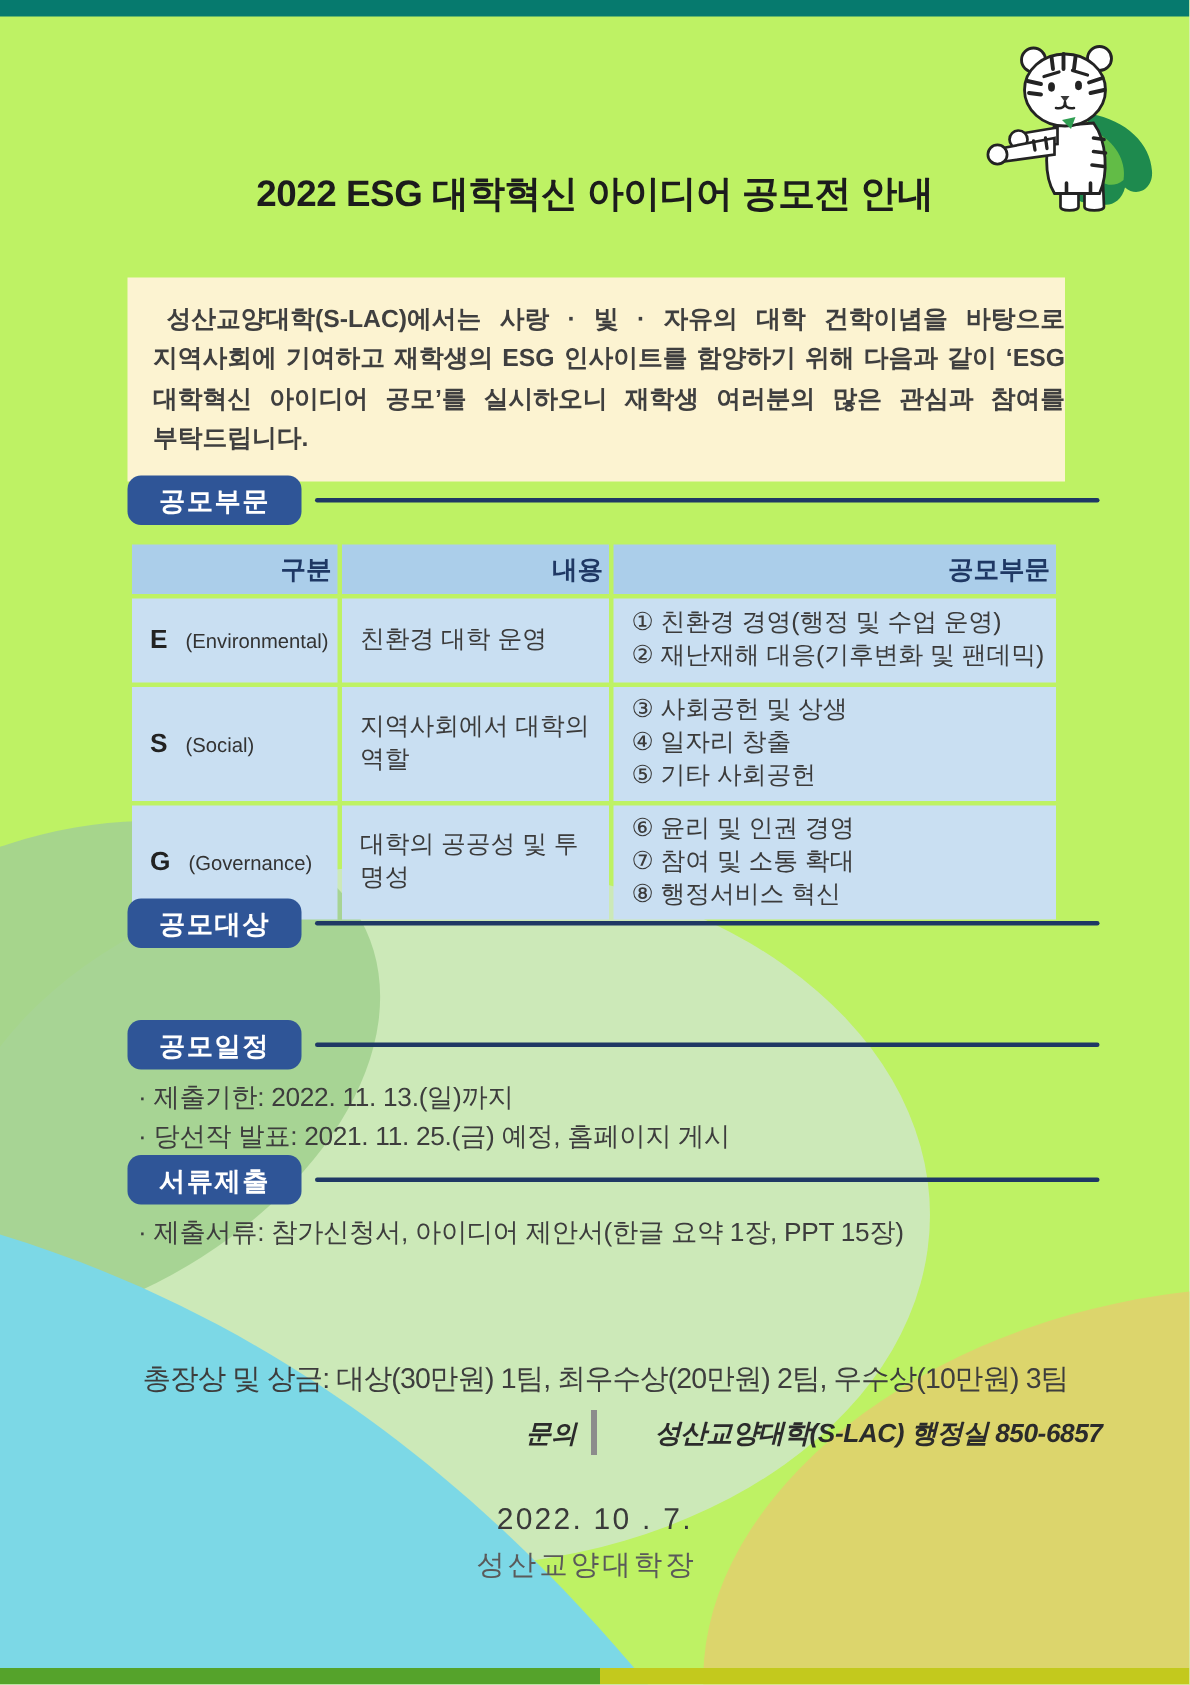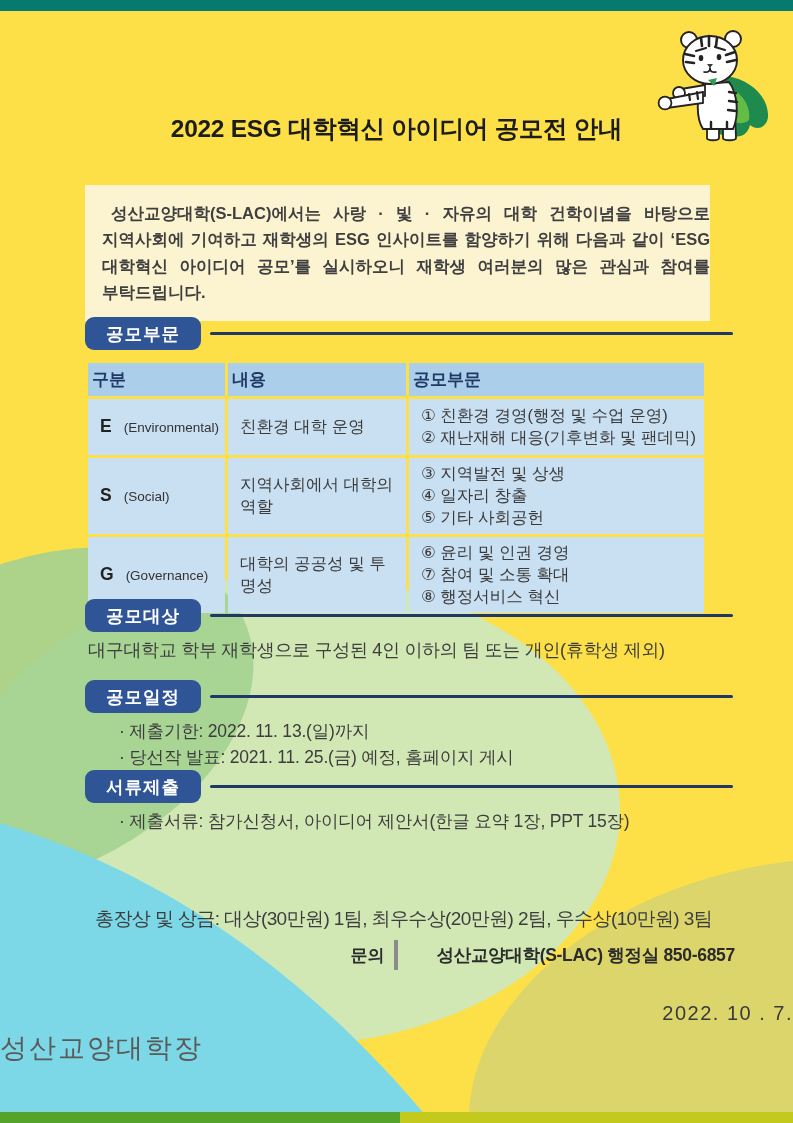--- a/index.html
+++ b/index.html
@@ -1,18 +1,18 @@
 <!DOCTYPE html>
 <html><head>
 <meta charset="utf-8">
 <style>
   html,body{margin:0;padding:0;background:#e9e9e9;}
   .page{
     position:relative;width:793px;height:1123px;margin:0 auto;
-    background:#fde047;overflow:hidden;
+    background:#bef264;overflow:hidden;
     font-family:"Liberation Sans","DejaVu Sans",sans-serif;
   }
   .bg{position:absolute;inset:0;z-index:0;}
   .layer{position:absolute;z-index:1;}
 
   
   .mascot{left:645px;top:30px;width:138px;height:118px;}
 
   
   .title{
@@ -37,55 +37,55 @@
   }
   .rule{flex:1;height:3px;background:#1f3864;margin-left:9px;border-radius:2px;}
 
   
   .cmp-table{
     left:85px;top:360px;width:622px;
     border-collapse:separate;border-spacing:3px;
   }
   .cmp-table th{
     background:#abceea;color:#1f3864;font-size:17px;font-weight:700;
-    height:33px;text-align:left;padding:0 4px;
+    height:33px;text-align:right;padding:0 4px;
   }
   .cmp-table td{
     background:#c9dff2;color:#3b3b3b;font-size:16.5px;
     vertical-align:middle;padding:5px 6px 5px 12px;line-height:1.32;
   }
   .col-cat{width:112px;}
   .col-content{width:170px;}
   .cat-letter{font-weight:700;font-size:17.5px;color:#222;}
   .cat-rest{font-size:13.5px;color:#333;margin-left:12px;}
   .cell-items div{white-space:nowrap;}
   .r1 td{height:46px;}
   .r2 td{height:66px;}
   .r3 td{height:66px;}
 
   .plain-text{color:#3d3d3d;}
   .daesang-text{left:88px;top:638px;font-size:18px;letter-spacing:-0.3px;word-break:keep-all;width:650px;}
   .bullet-list{left:92px;font-size:17.5px;line-height:1.5;letter-spacing:-0.2px;}
-  .bullet-list div{white-space:nowrap;margin-left:27px;}
+  .bullet-list div{white-space:nowrap;}
   .link{color:#2e74b5;text-decoration:underline;cursor:pointer;}
 
   .prize-line{
     left:95px;top:906px;width:645px;font-size:19px;letter-spacing:-0.6px;
     color:#3d3d3d;white-space:nowrap;
   }
   .contact{
     right:58px;top:940px;display:flex;align-items:center;gap:10px;
-    font-weight:700;color:#2b2b2b;
+    font-weight:700;color:#2b2b2b;font-style:italic;
   }
   .contact-label{font-size:17px;}
   .contact-bar{width:4px;height:30px;background:#8c8c8c;}
   .contact-value{font-size:17.5px;letter-spacing:-0.3px;margin-left:28px;}
 
-  .date-line{left:0;top:1002px;width:793px;text-align:right;font-size:20px;color:#3a3a3a;letter-spacing:1.5px;}
-  .signature-line{left:0;top:1030px;width:782px;font-size:27px;color:#5a5a5a;letter-spacing:2px;}
+  .date-line{left:0;top:1002px;width:793px;text-align:center;font-size:20px;color:#3a3a3a;letter-spacing:1.5px;}
+  .signature-line{left:0;top:1030px;width:782px;text-align:center;font-size:19px;color:#5a5a5a;letter-spacing:2px;}
 </style>
 </head>
 <body>
 
 <div class="page">
 
   <svg class="bg" viewBox="0 0 793 1123" width="793" height="1123" aria-hidden="true">
     <rect x="0" y="0" width="793" height="11" fill="#067a6e"></rect>
     <ellipse cx="290" cy="810" rx="330" ry="235" fill="#cde8bf" opacity="0.92"></ellipse>
     <ellipse cx="28" cy="720" rx="238" ry="155" fill="#a3d290" opacity="0.9" transform="rotate(-25 28 720)"></ellipse>
@@ -154,42 +154,41 @@
         <td>친환경 대학 운영</td>
         <td class="cell-items">
           <div>① 친환경 경영(행정 및 수업 운영)</div>
           <div>② 재난재해 대응(기후변화 및 팬데믹)</div>
         </td>
       </tr>
       <tr class="r2">
         <td><span class="cat-letter">S</span><span class="cat-rest">(Social)</span></td>
         <td>지역사회에서 대학의 역할</td>
         <td class="cell-items">
-          <div>③ 지역발전 및 상생</div>
+          <div>③ 사회공헌 및 상생</div>
           <div>④ 일자리 창출</div>
           <div>⑤ 기타 사회공헌</div>
         </td>
       </tr>
       <tr class="r3">
         <td><span class="cat-letter">G</span><span class="cat-rest">(Governance)</span></td>
         <td>대학의 공공성 및 투명성</td>
         <td class="cell-items">
           <div>⑥ 윤리 및 인권 경영</div>
           <div>⑦ 참여 및 소통 확대</div>
           <div>⑧ 행정서비스 혁신</div>
         </td>
       </tr>
     </tbody>
   </table>
 
   <div class="layer sec" style="top:599px">
     <div class="badge">공모대상</div>
     <div class="rule"></div>
   </div>
-  <div class="layer plain-text daesang-text">대구대학교 학부 재학생으로 구성된 4인 이하의 팀 또는 개인(휴학생 제외)</div>
 
   <div class="layer sec" style="top:680px">
     <div class="badge">공모일정</div>
     <div class="rule"></div>
   </div>
   <div class="layer plain-text bullet-list" style="top:718px">
     <div>· 제출기한: 2022. 11. 13.(일)까지</div>
     <div>· 당선작 발표: 2021. 11. 25.(금) 예정, 홈페이지 게시</div>
   </div>
 

